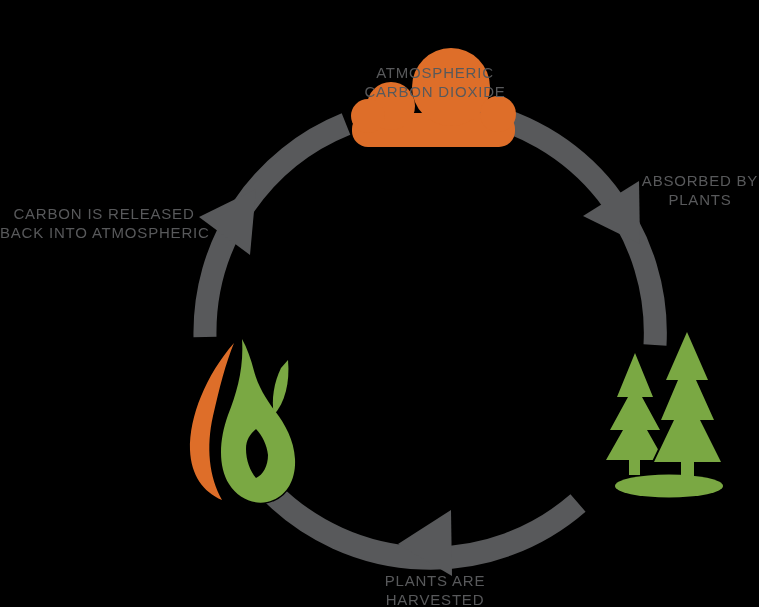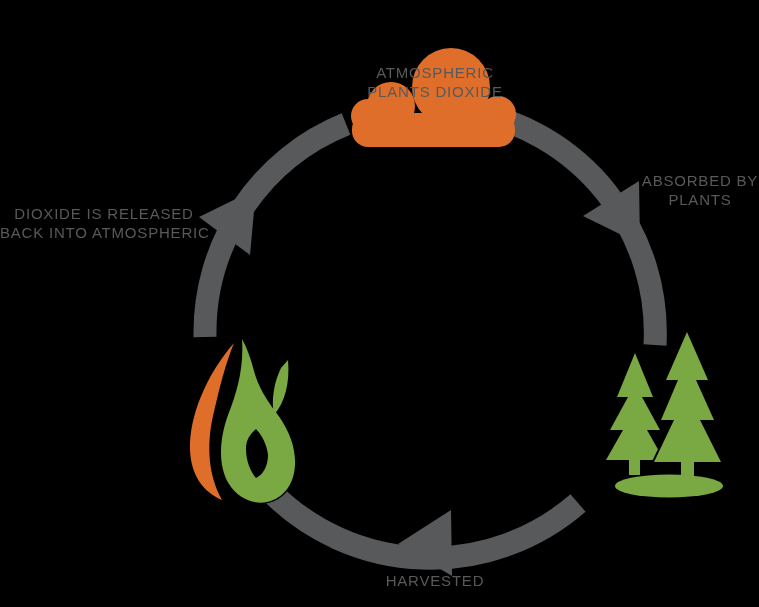--- a/index.html
+++ b/index.html
@@ -63,30 +63,31 @@
     <g>
       <path class="orange" d="M 234,343 C 206,375 189,417 190,450 C 191,475 203,492 222,500 C 209,477 206,447 213,416 C 219,389 226,362 234,343 Z"></path>
       <path class="green sep3" fill-rule="evenodd" d="M 242,339 C 244,368 237,392 228,415 C 219,440 218,466 229,484 C 239,500 258,507 273,500 C 288,494 296,478 295,459 C 294,440 285,424 275,411 C 266,399 258,386 254,371 C 251,359 247,348 242,339 Z
            M 256,429 C 262,435 267,445 268,455 C 268,466 263,475 256,478 C 250,471 246,460 246,449 C 246,440 250,434 256,429 Z"></path>
       <path class="green" d="M 288,360 C 290,383 285,402 274,415 C 271,400 274,382 281,368 Z"></path>
     </g>
   </svg>
 
   <div class="label" id="lbl-atmospheric">
     <span>ATMOSPHERIC</span>
-    <span>PLANTS DIOXIDE</span>
+    <span>CARBON DIOXIDE</span>
   </div>
 
   <div class="label" id="lbl-absorbed">
     <span>ABSORBED BY</span>
     <span>PLANTS</span>
   </div>
 
   <div class="label" id="lbl-released">
-    <span>DIOXIDE IS RELEASED</span>
+    <span>CARBON IS RELEASED</span>
     <span>BACK INTO ATMOSPHERIC</span>
   </div>
 
   <div class="label" id="lbl-harvested">
+    <span>PLANTS ARE</span>
     <span>HARVESTED</span>
   </div>
 
 </div>
 
 </body></html>

